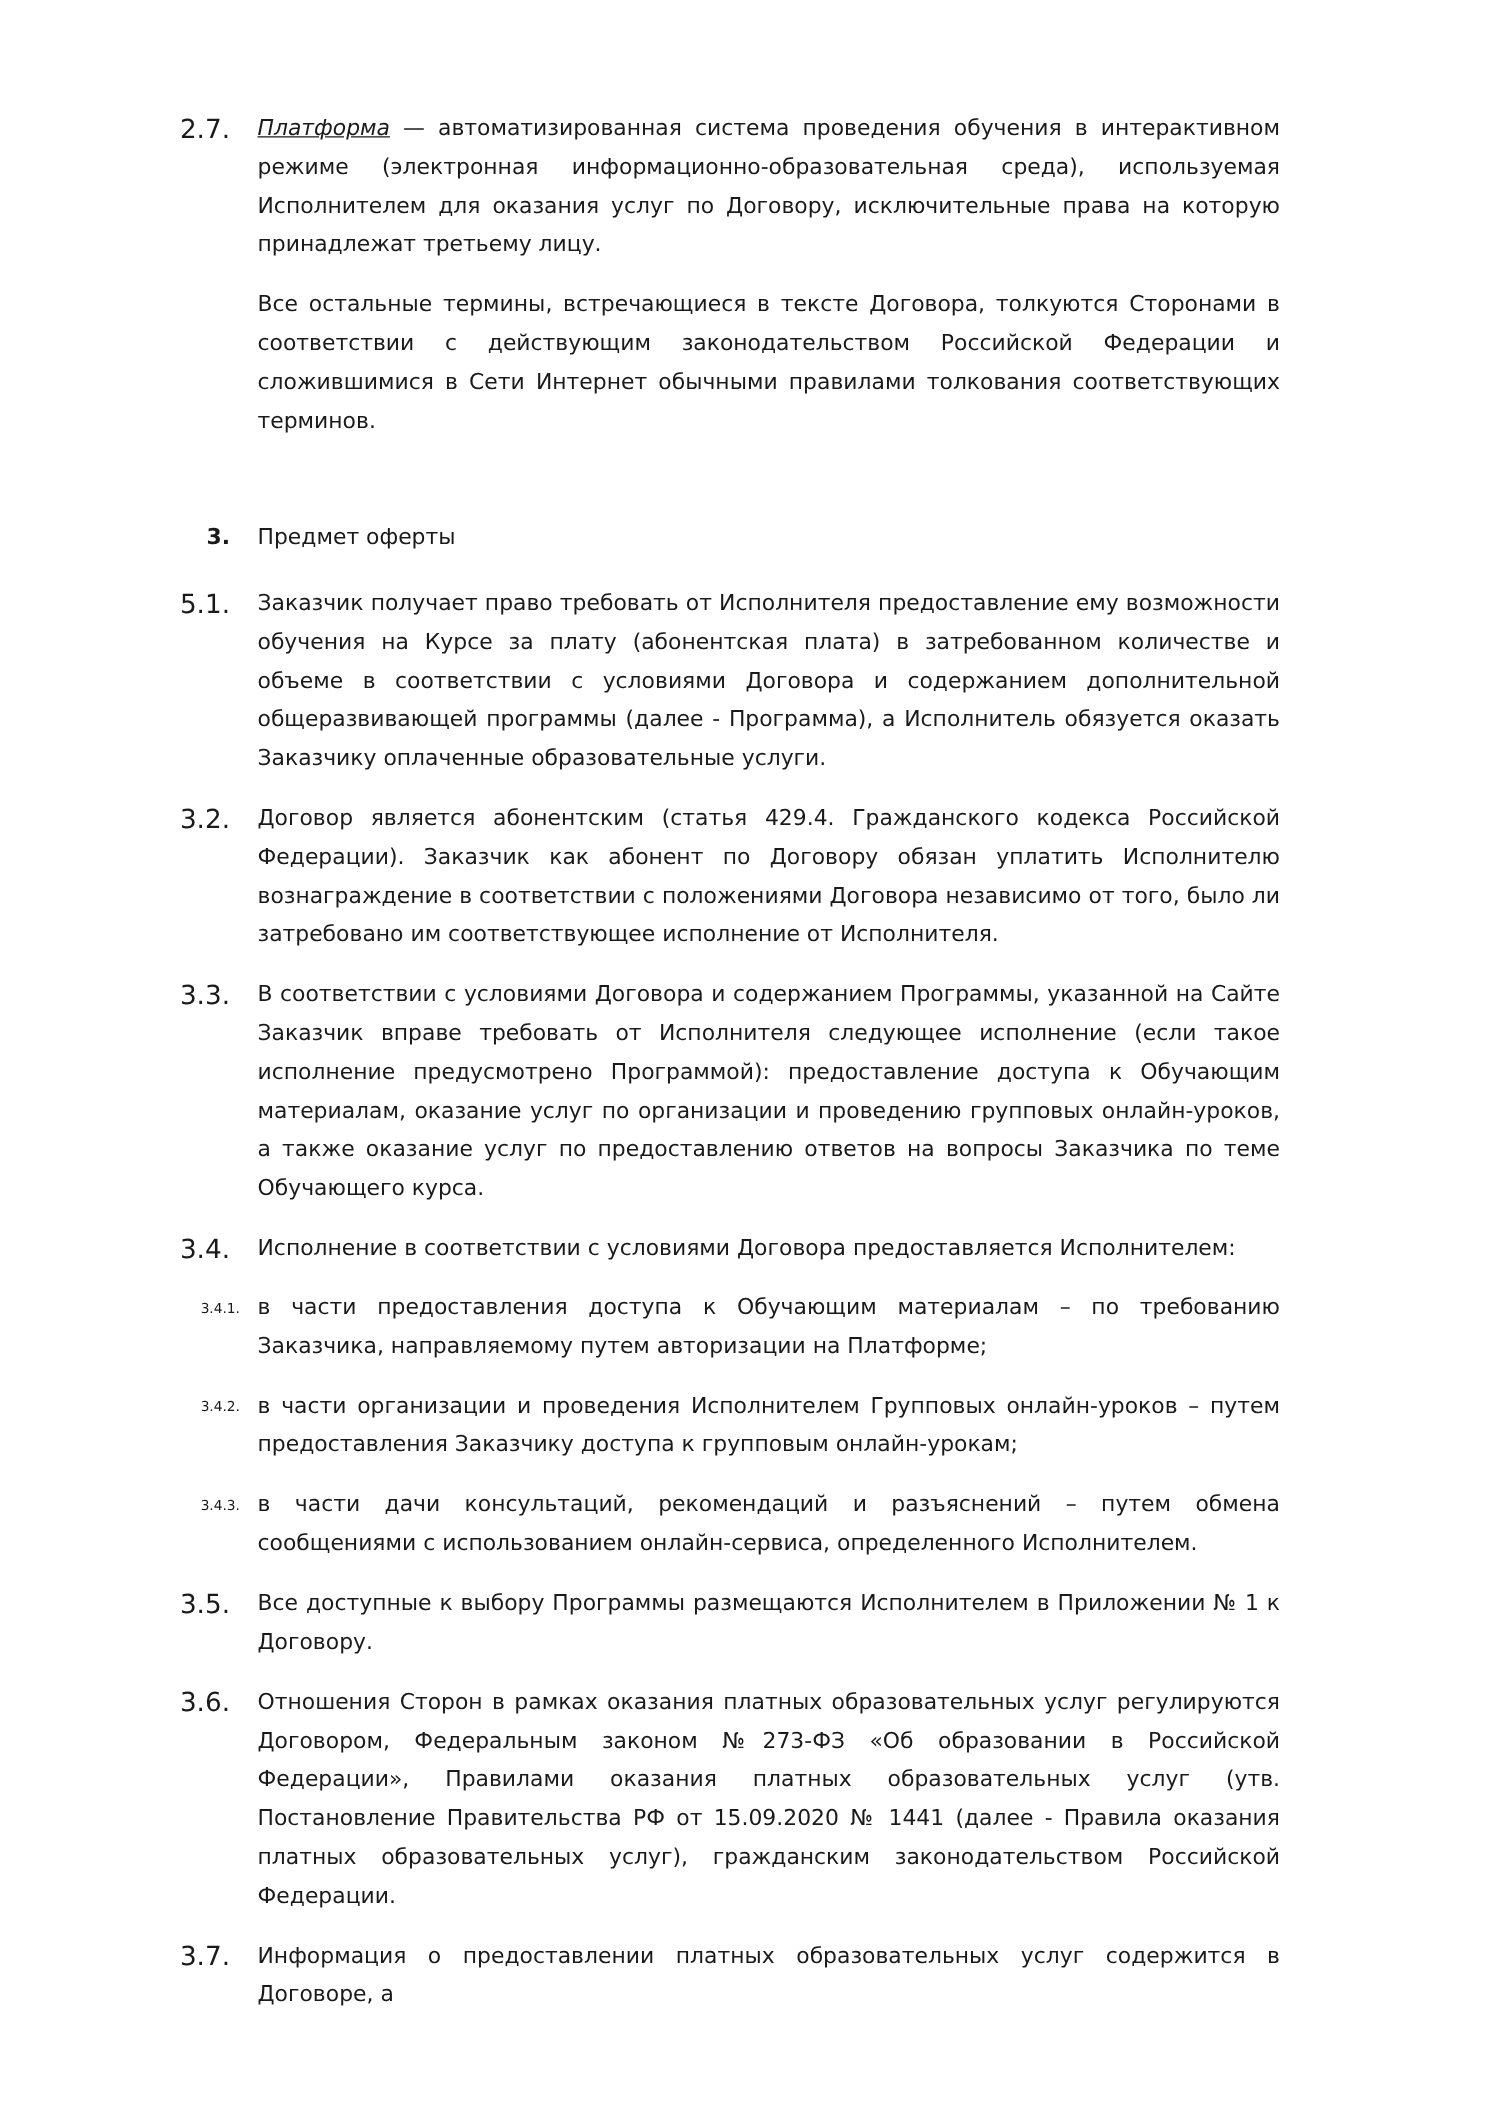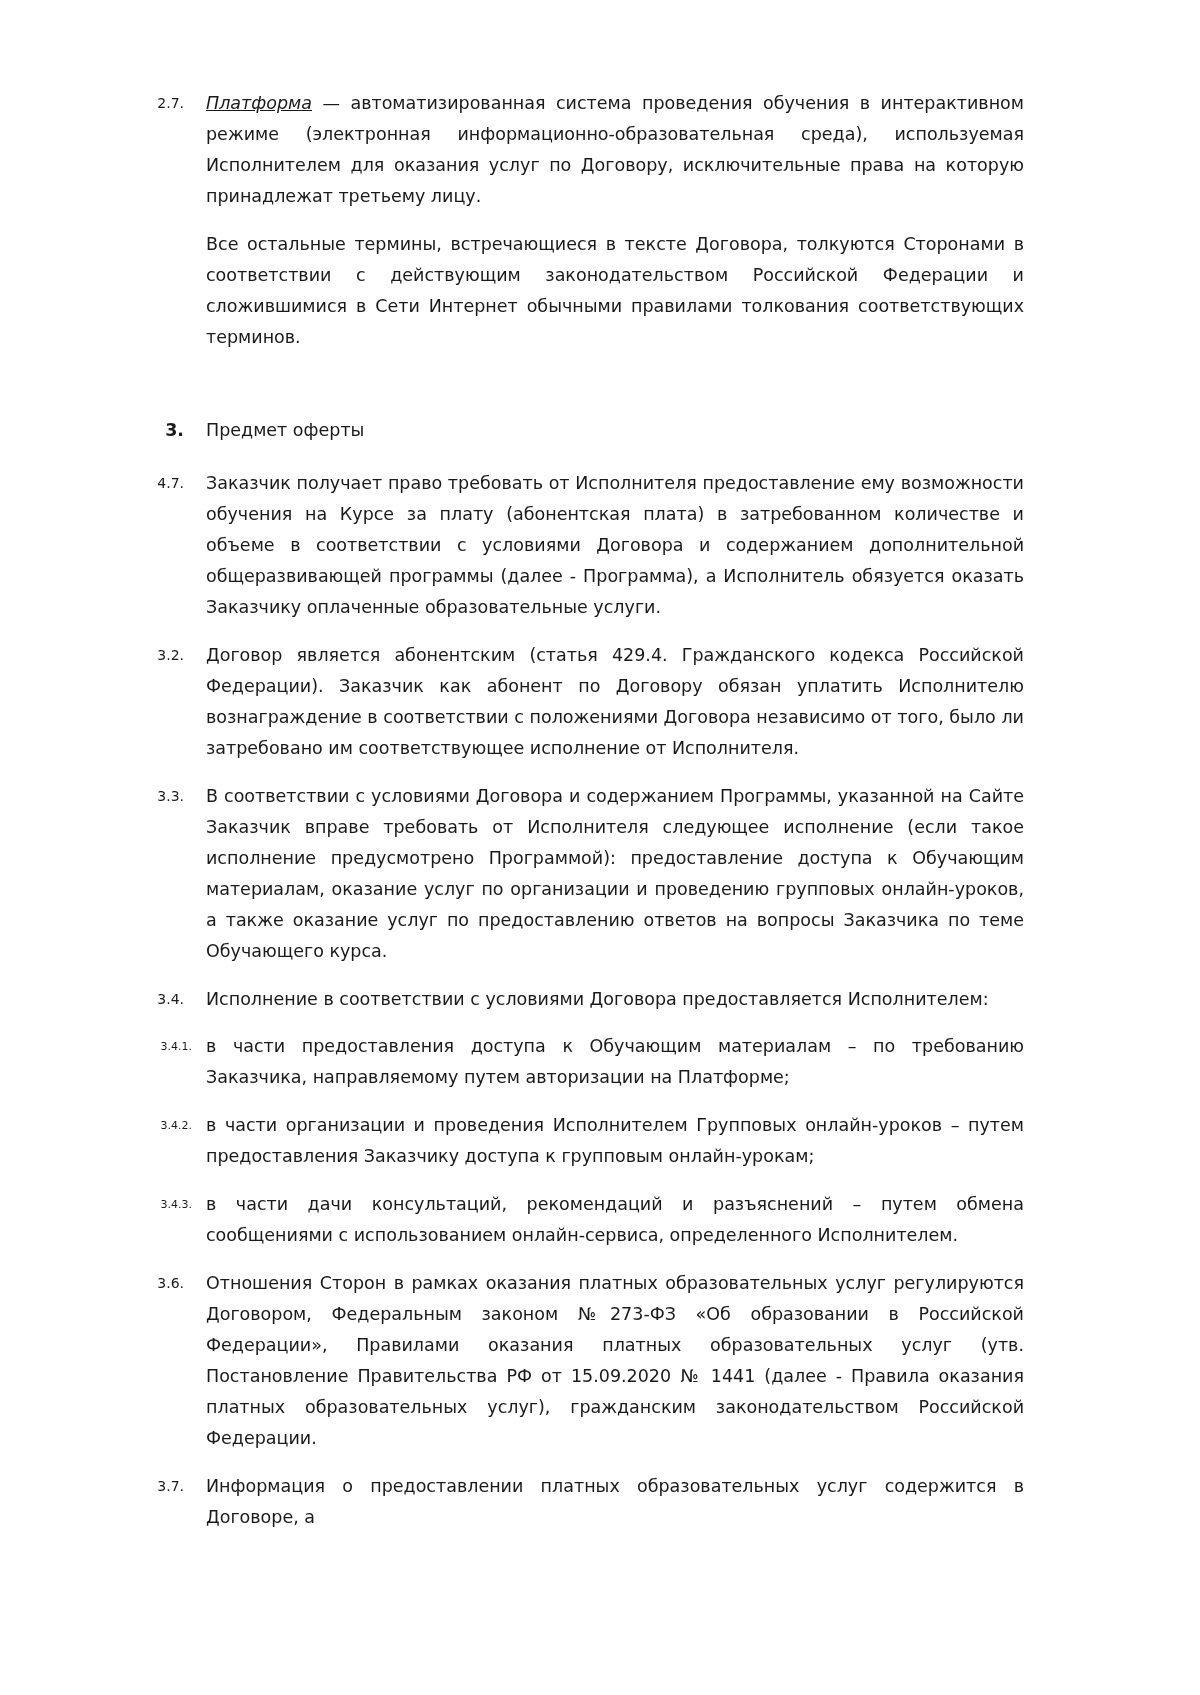--- a/index.html
+++ b/index.html
@@ -24,21 +24,21 @@
     display: flex;
     align-items: flex-start;
     margin-bottom: 17px;
   }
   .clause .num {
     width: 70px;
     min-width: 70px;
     text-align: right;
     padding-right: 22px;
     box-sizing: border-box;
-    font-size: 14px;
+    font-size: 21px;
     line-height: 31px;
     font-weight: 400;
   }
   .clause .num.wide {
     width: 70px;
     min-width: 70px;
     padding-right: 14px;
     font-size: 11px;
   }
   .clause .body {
@@ -97,21 +97,21 @@
 
 
   <div class="plain-para">Все остальные термины, встречающиеся в тексте Договора, толкуются Сторонами в соответствии с действующим законодательством Российской Федерации и сложившимися в Сети Интернет обычными правилами толкования соответствующих терминов.</div>
 
   <div class="section-head">
     <div class="num">3.</div>
     <div class="title">Предмет оферты</div>
   </div>
 
   <div class="clause">
-    <div class="num">4.7.</div>
+    <div class="num">5.1.</div>
     <div class="body">Заказчик получает право требовать от Исполнителя предоставление ему возможности обучения на Курсе за плату (абонентская плата) в затребованном количестве и объеме в соответствии с условиями Договора и содержанием дополнительной общеразвивающей программы (далее - Программа), а Исполнитель обязуется оказать Заказчику оплаченные образовательные услуги.</div>
   </div>
 
   <div class="clause">
     <div class="num">3.2.</div>
     <div class="body">Договор является абонентским (статья 429.4. Гражданского кодекса Российской Федерации). Заказчик как абонент по Договору обязан уплатить Исполнителю вознаграждение в соответствии с положениями Договора независимо от того, было ли затребовано им соответствующее исполнение от Исполнителя.</div>
   </div>
 
   <div class="clause">
     <div class="num">3.3.</div>
@@ -131,20 +131,24 @@
   <div class="clause">
     <div class="num wide">3.4.2.</div>
     <div class="body">в части организации и проведения Исполнителем Групповых онлайн-уроков – путем предоставления Заказчику доступа к групповым онлайн-урокам;</div>
   </div>
 
   <div class="clause">
     <div class="num wide">3.4.3.</div>
     <div class="body">в части дачи консультаций, рекомендаций и разъяснений – путем обмена сообщениями с использованием онлайн-сервиса, определенного Исполнителем.</div>
   </div>
 
+  <div class="clause">
+    <div class="num">3.5.</div>
+    <div class="body">Все доступные к выбору Программы размещаются Исполнителем в Приложении № 1 к Договору.</div>
+  </div>
 
   <div class="clause">
     <div class="num">3.6.</div>
     <div class="body">Отношения Сторон в рамках оказания платных образовательных услуг регулируются Договором, Федеральным законом №273-ФЗ «Об образовании в Российской Федерации», Правилами оказания платных образовательных услуг (утв. Постановление Правительства РФ от 15.09.2020 № 1441 (далее - Правила оказания платных образовательных услуг), гражданским законодательством Российской Федерации.</div>
   </div>
 
   <div class="clause">
     <div class="num">3.7.</div>
     <div class="body">Информация о предоставлении платных образовательных услуг содержится в Договоре, а</div>
   </div>

